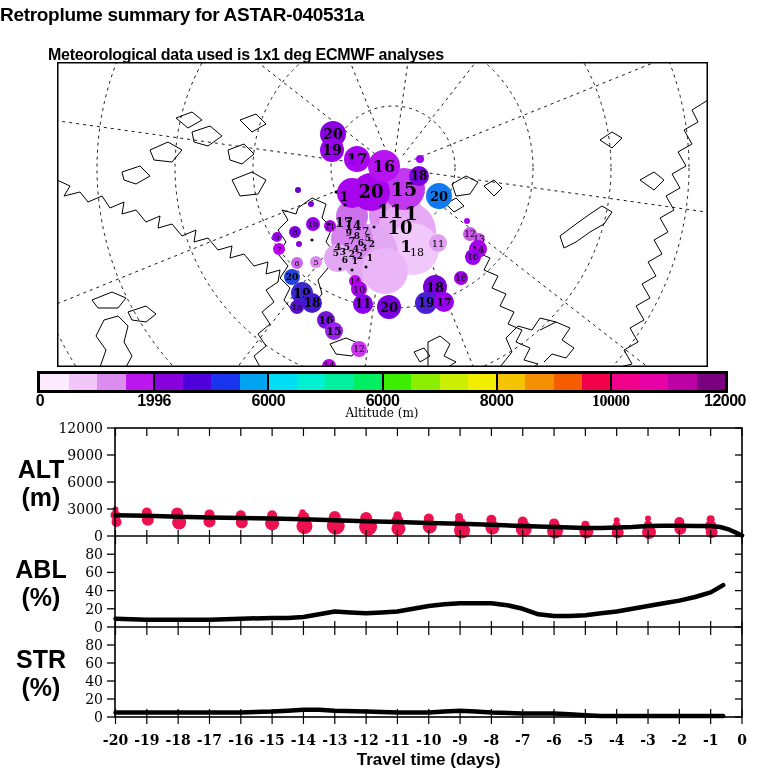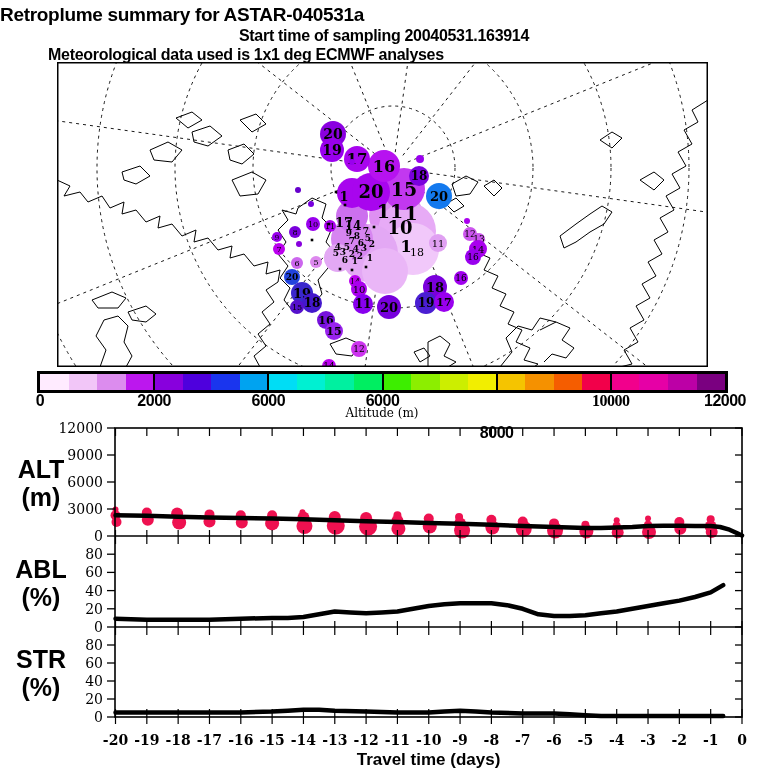--- a/index.html
+++ b/index.html
@@ -20,21 +20,20 @@
   #cbtitle{position:absolute;top:406px;left:382px;transform:translateX(-50%);
        font-family:"DejaVu Serif",serif;font-size:12px;}
   #panelbox{position:absolute;left:0;top:420px;}
   svg text{user-select:none;}
 </style>
 </head>
 <body>
 
 <div class="hdr" id="title">Retroplume summary for ASTAR-040531a</div>
 <div class="hdr" id="subline">
-  <span>Start time of sampling 20040531.163914</span>
 </div>
 <div class="hdr" id="metline">Meteorological data used is 1x1 deg ECMWF analyses</div>
 
 <svg id="mapbox" width="651" height="305" viewBox="57 62 651 305">
     <defs>
       <clipPath id="mapclip">
         <rect x="58" y="63" width="649" height="303"></rect>
       </clipPath>
     </defs>
     <g clip-path="url(#mapclip)">
@@ -231,24 +230,24 @@
     <div class="seg" style="background: rgb(188, 0, 166);"></div>
     <div class="seg" style="background: rgb(122, 0, 128);"></div>
     <div class="div" style="left: calc(16.667% - 1px);"></div>
     <div class="div" style="left: calc(33.333% - 1px);"></div>
     <div class="div" style="left: calc(50% - 1px);"></div>
     <div class="div" style="left: calc(66.667% - 1px);"></div>
     <div class="div" style="left: calc(83.333% - 1px);"></div>
   </div>
 <div id="cbarlabels">
     <div class="cbl" style="left: 40px;">0</div>
-    <div class="cbl" style="left: 154.167px;">2000</div>
+    <div class="cbl" style="left: 154.167px;">1996</div>
     <div class="cbl" style="left: 268.333px;">6000</div>
     <div class="cbl" style="left: 382.5px;">6000</div>
-    <div class="cbl" style="left: 496.667px; margin-top: 32px;">8000</div>
+    <div class="cbl" style="left: 496.667px;">8000</div>
     <div class="cbl" style="left: 610.833px; font-family: Liberation Serif, serif;">10000</div>
     <div class="cbl" style="left: 725px;">12000</div>
   </div>
 <div id="cbtitle">Altitude (m)</div>
 
 <svg id="panelbox" width="768" height="348" viewBox="0 420 768 348">
     <circle cx="115.5" cy="509.45" r="3" fill="#EE1150"></circle>
     <circle cx="115.5" cy="515.3" r="5" fill="#EE1150"></circle>
     <circle cx="116.5" cy="522.05" r="5" fill="#EE1150"></circle>
     <circle cx="146.825" cy="512.6" r="5" fill="#EE1150"></circle>

